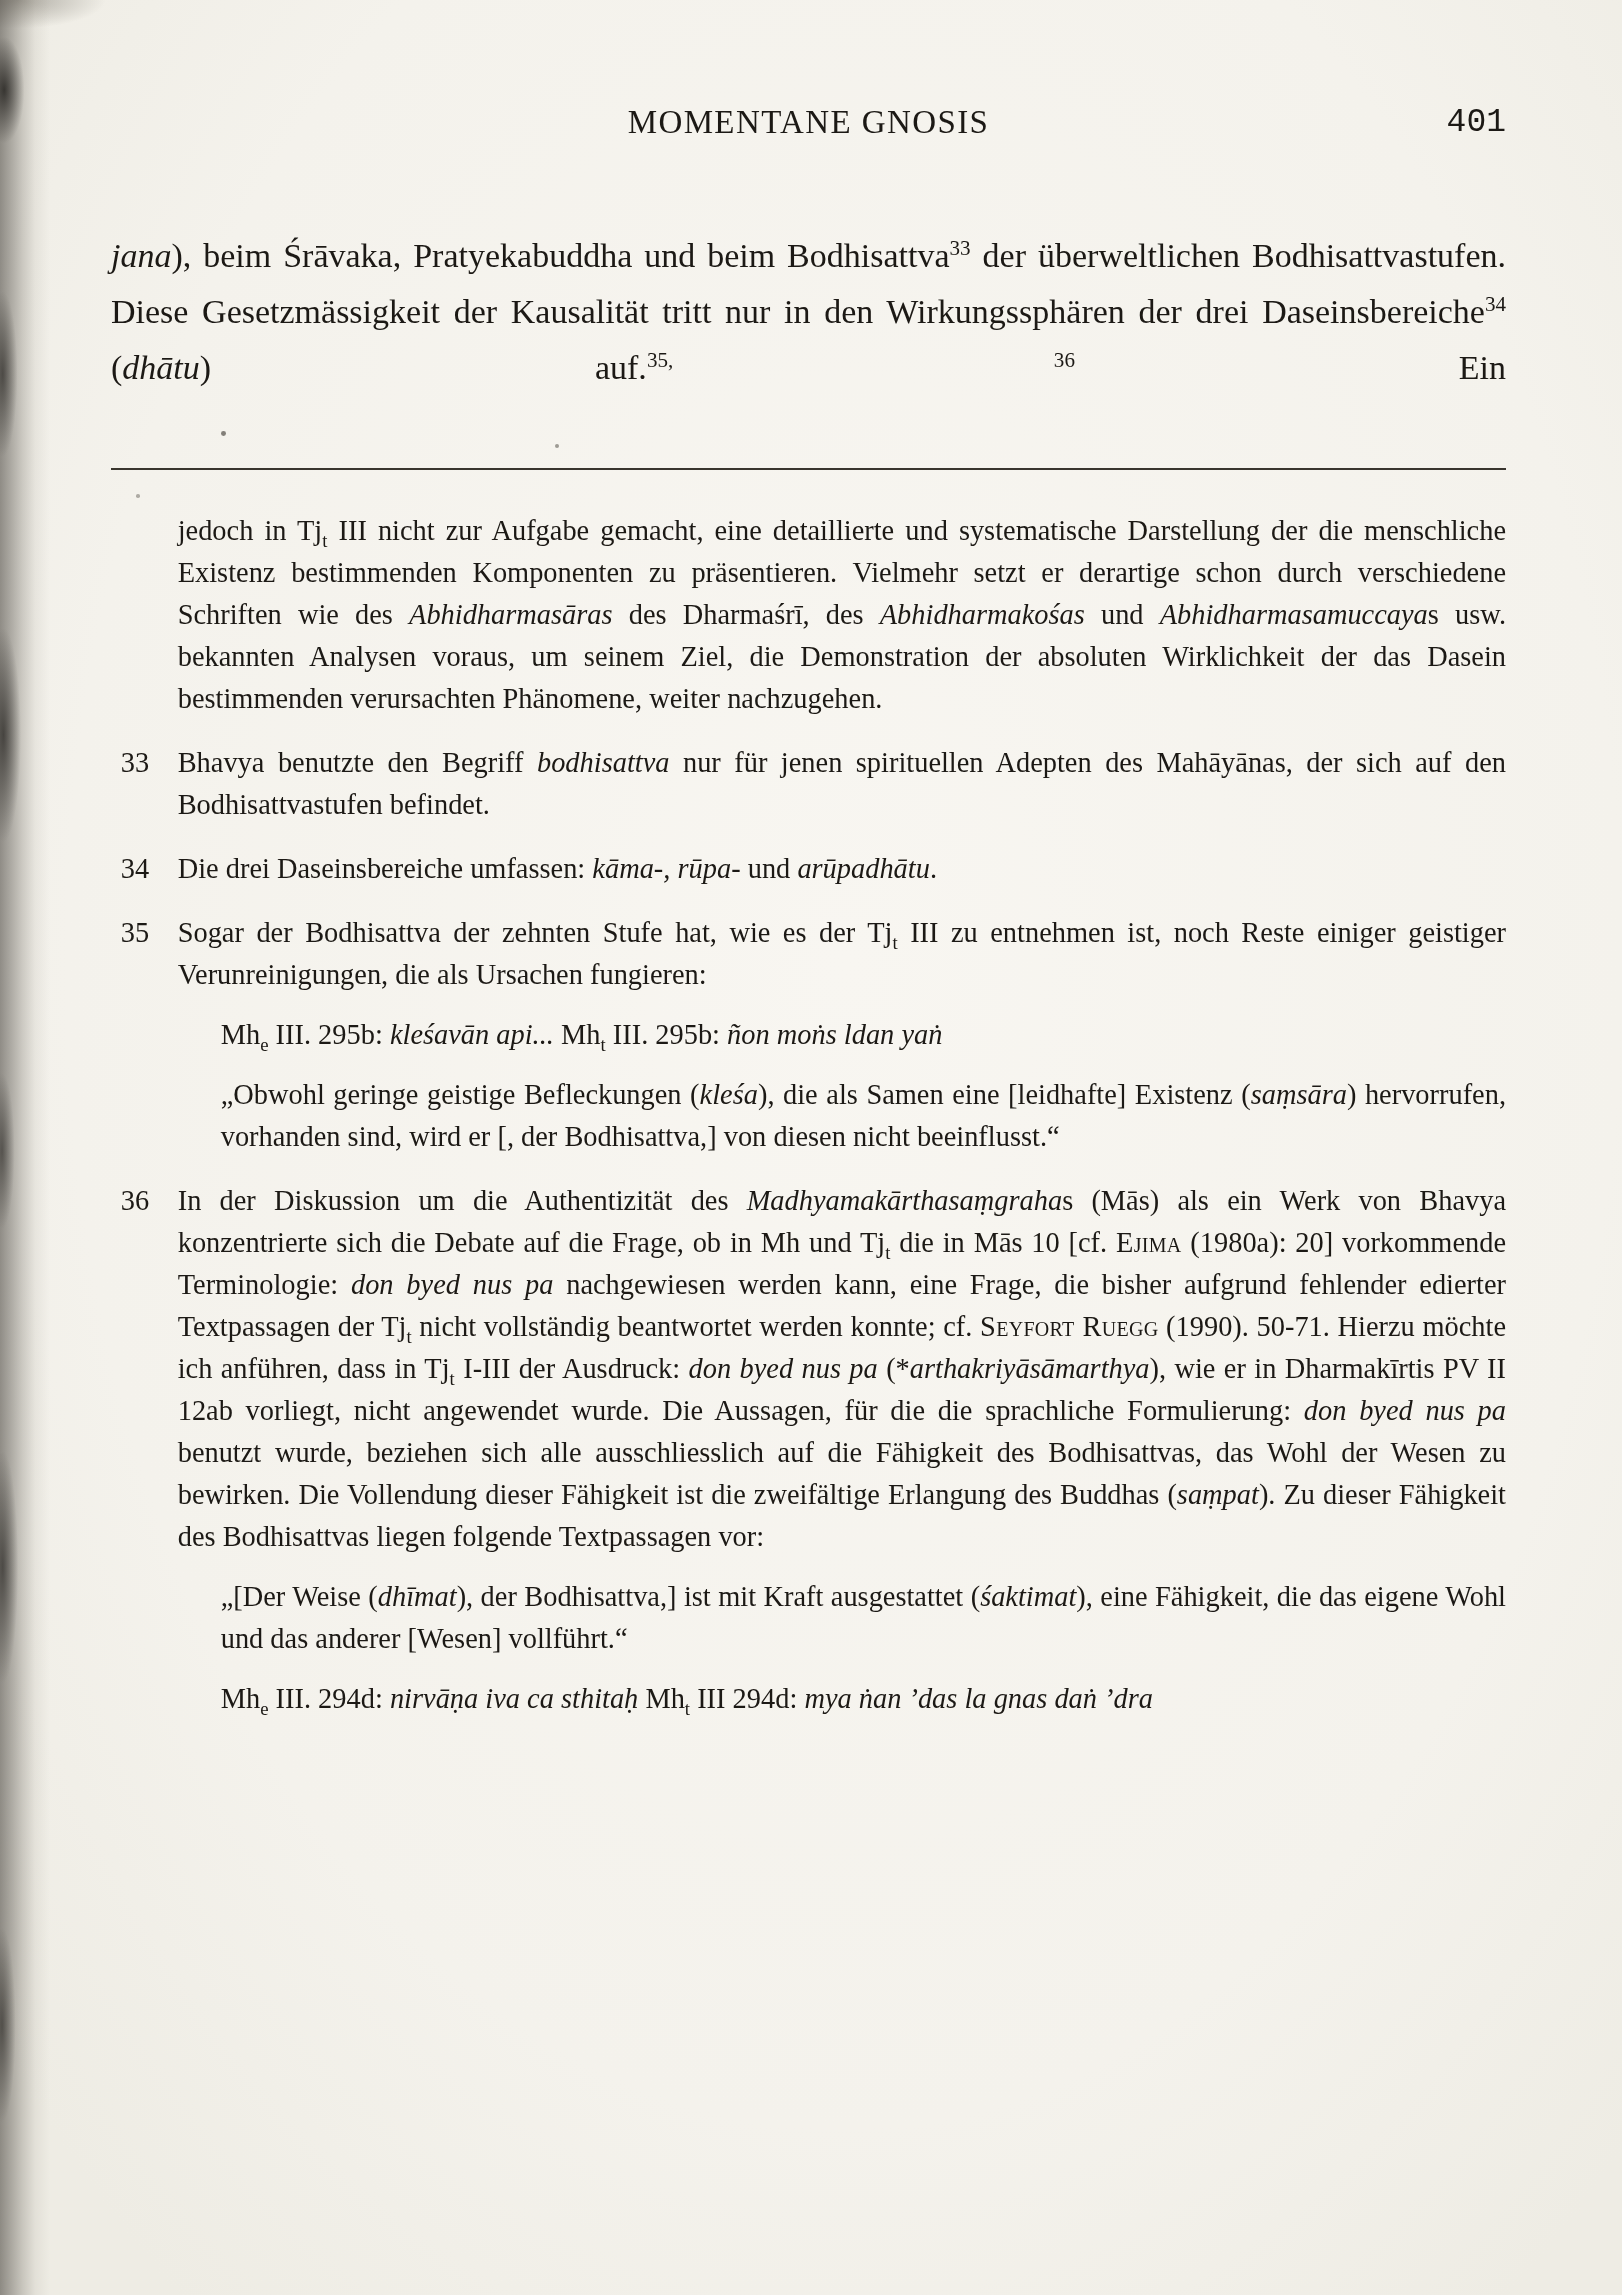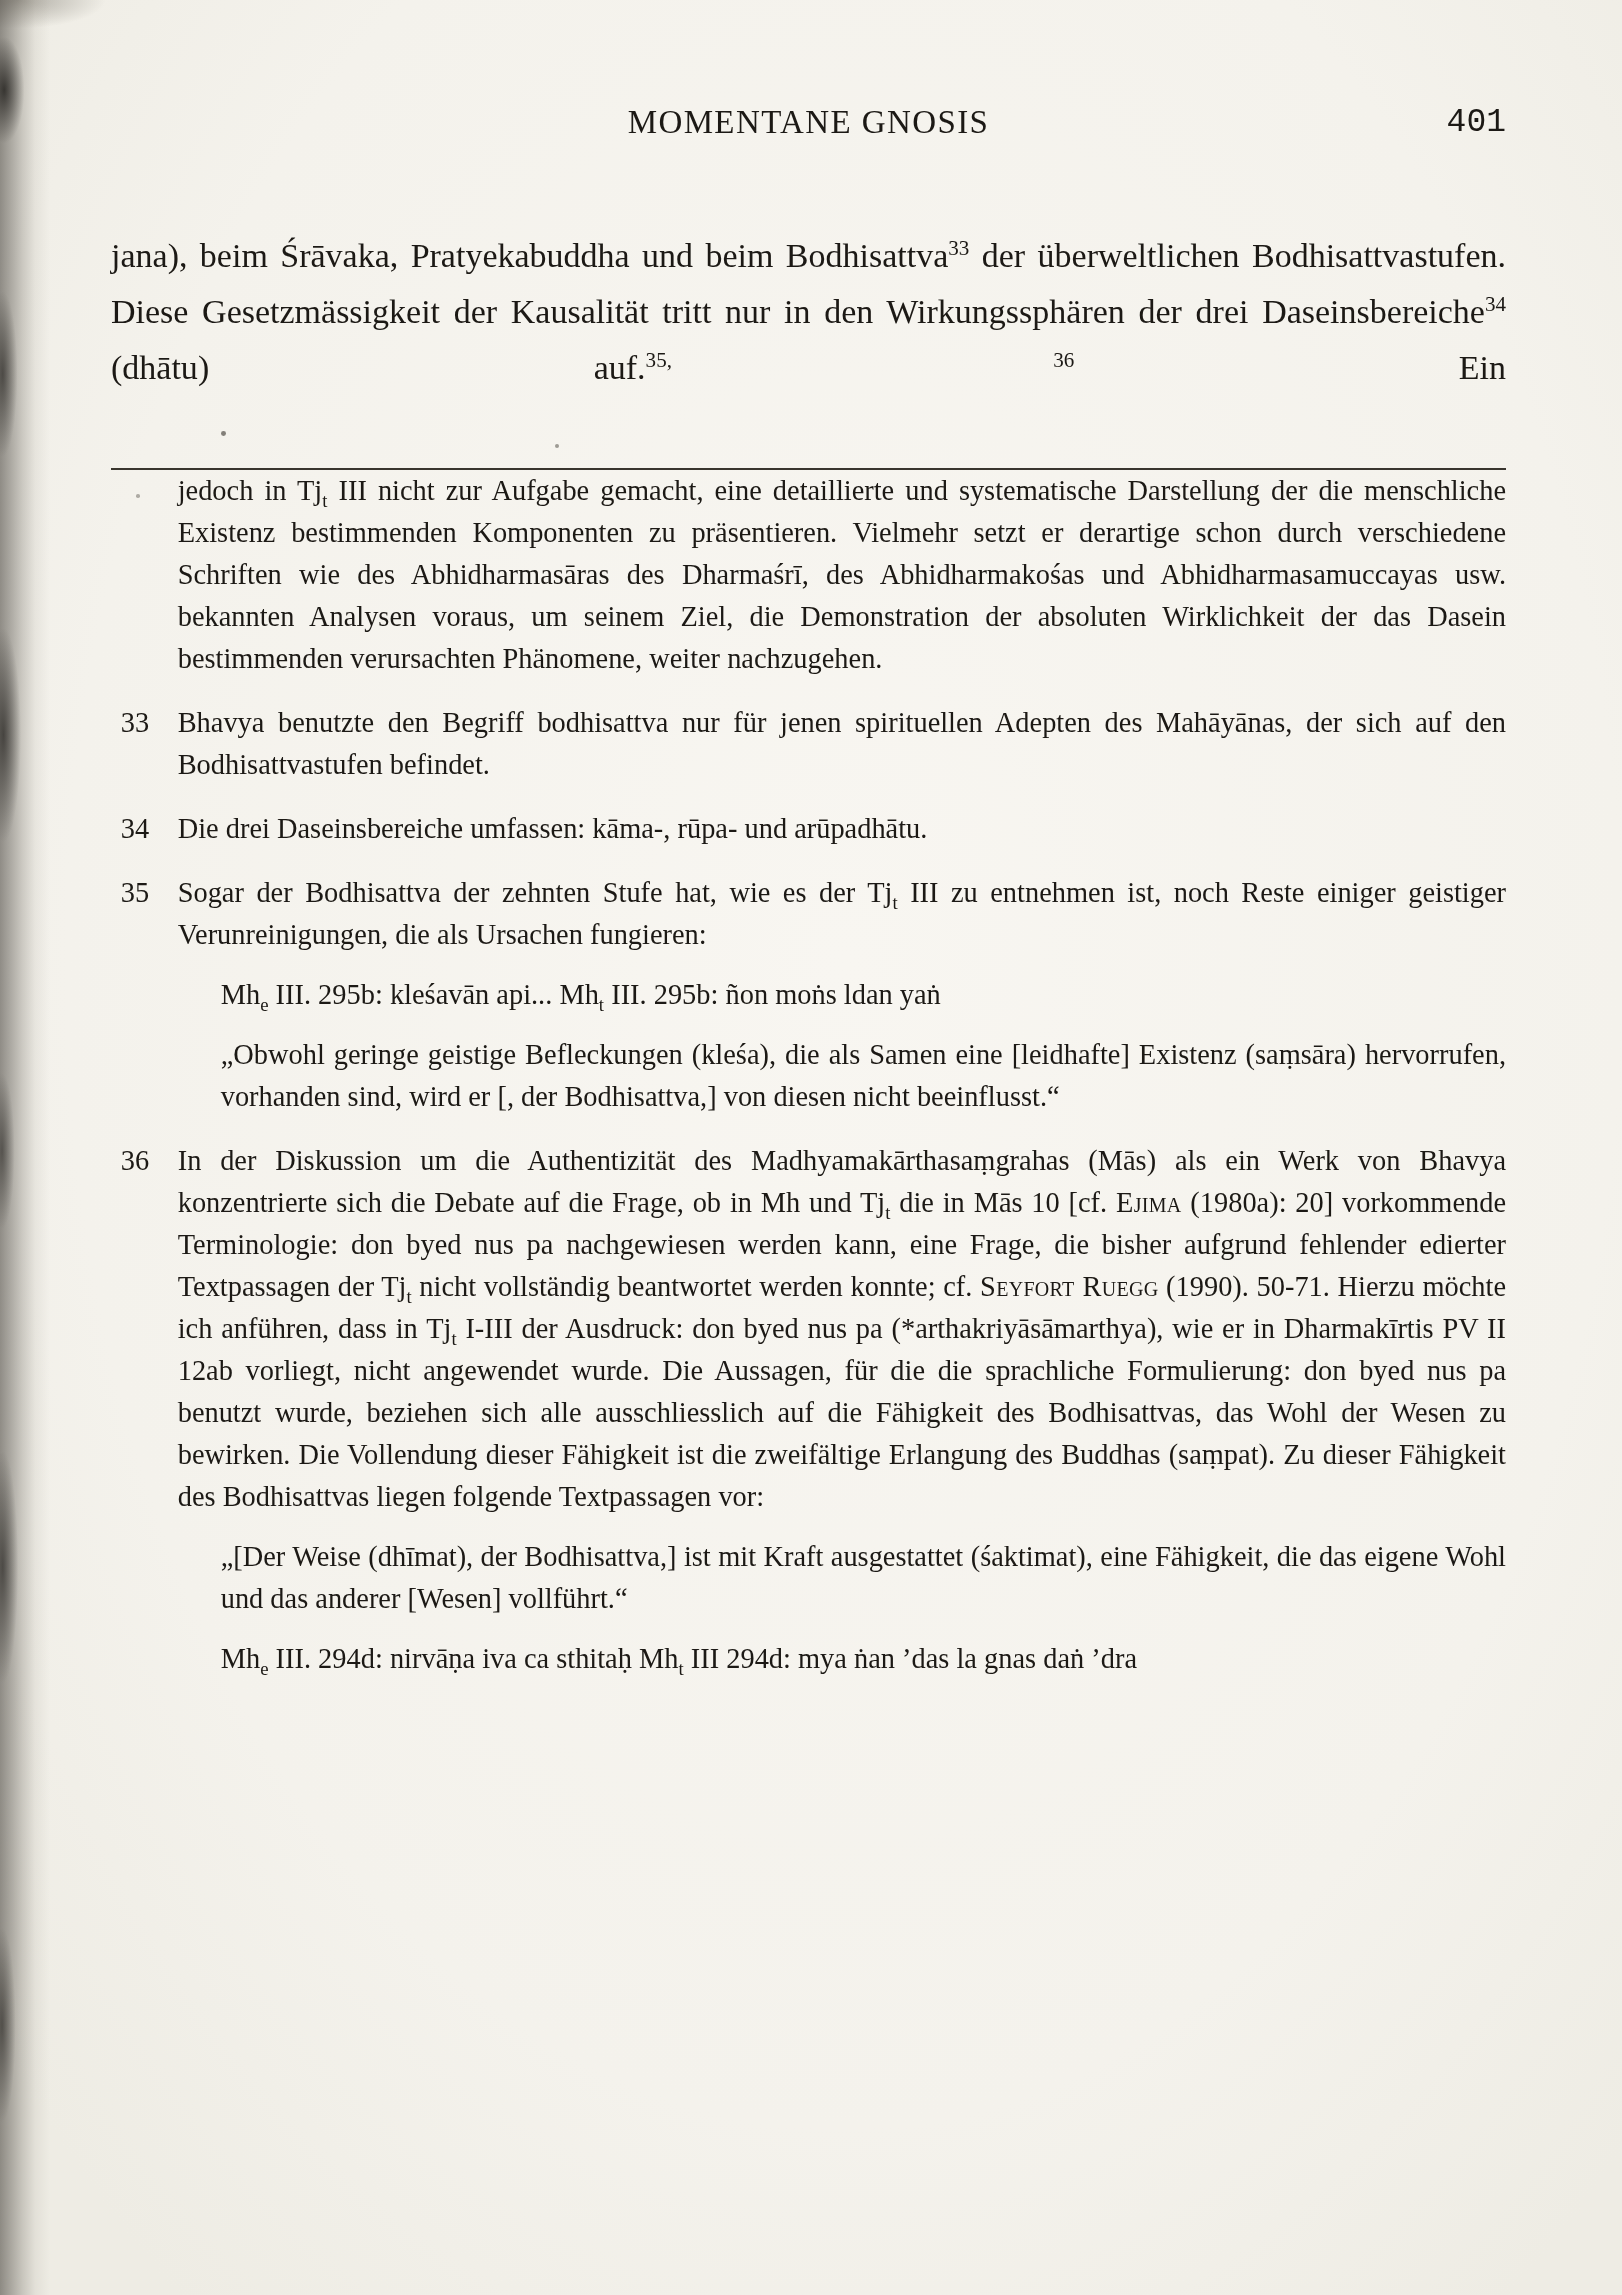--- a/index.html
+++ b/index.html
@@ -52,31 +52,31 @@
     word-spacing:0.7px;
   }
 
   
   .fnrule {
     border:none; border-top:2.1px solid #39352e;
     width:100%; margin-top:72px;
   }
 
   
-  .footnotes { font-size:28.4px; line-height:42px; padding-left:9.7px; }
+  .footnotes { margin-top:40px; font-size:28.4px; line-height:42px; padding-left:9.7px; }
   .fn { display:flex; margin-top:22px; }
   .fn.cont { margin-top:0; }
   .fnnum { flex:0 0 57px; width:57px; }
   .fnbody { flex:1 1 auto; min-width:0; }
   .fnp { text-align:justify; }
   .fnp + .fnp { margin-top:18px; }
   .fnp.quote { margin-left:43px; }
 
   
-  .r-i   { }
+  .r-i   { font-style:italic; }
   .r-sup { font-size:.62em; vertical-align:super; line-height:0; }
   .r-sub { font-size:.66em; vertical-align:sub;   line-height:0; }
   .r-sc  { font-variant:small-caps; letter-spacing:0.3px; }
 </style>
 </head>
 <body>
 
 <div class="scan-edge"></div>
 <div class="scan-corner"></div>
 <div class="speck speck-1"></div>

